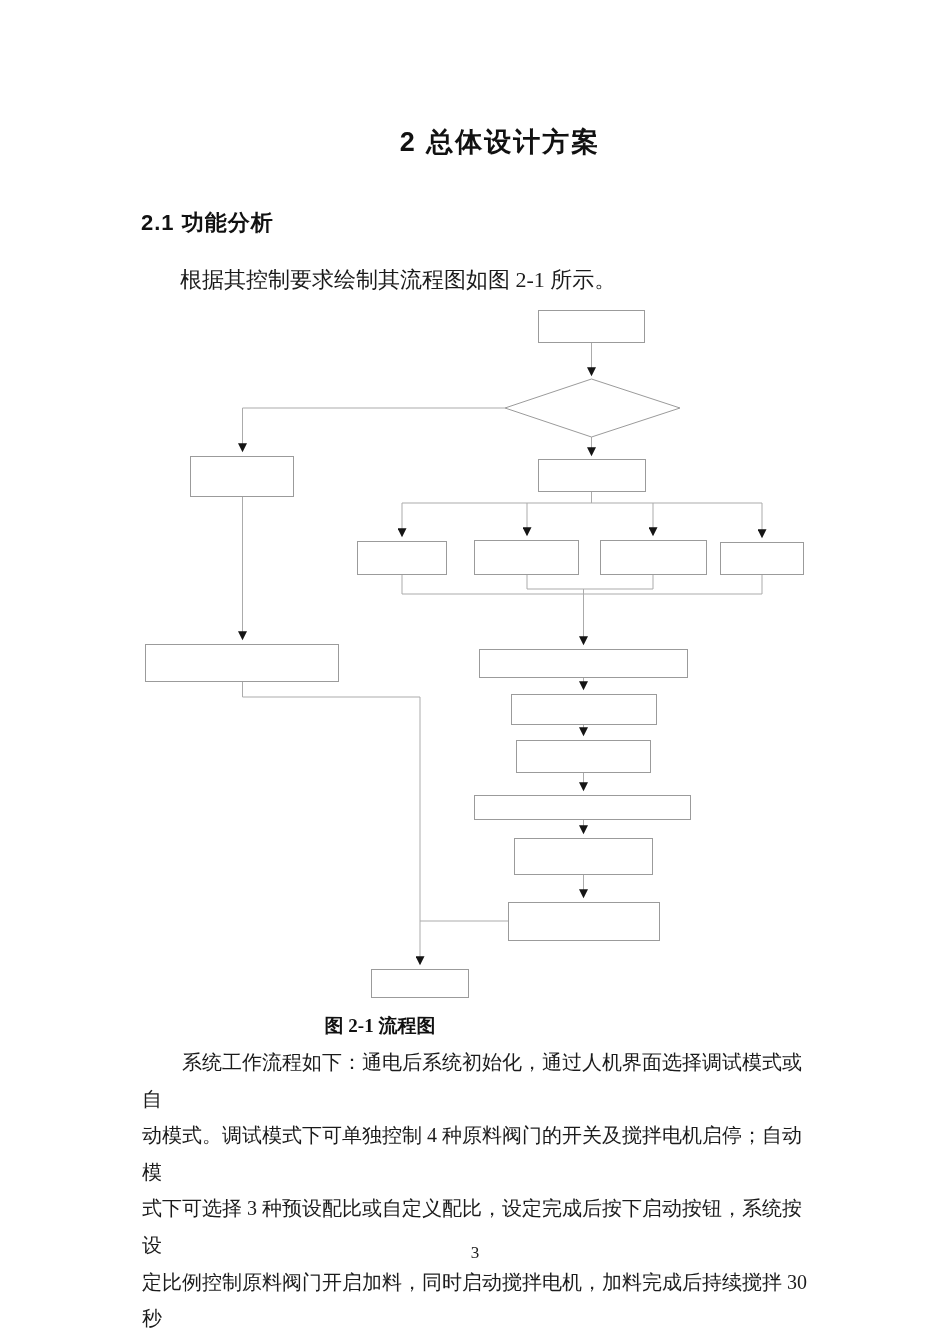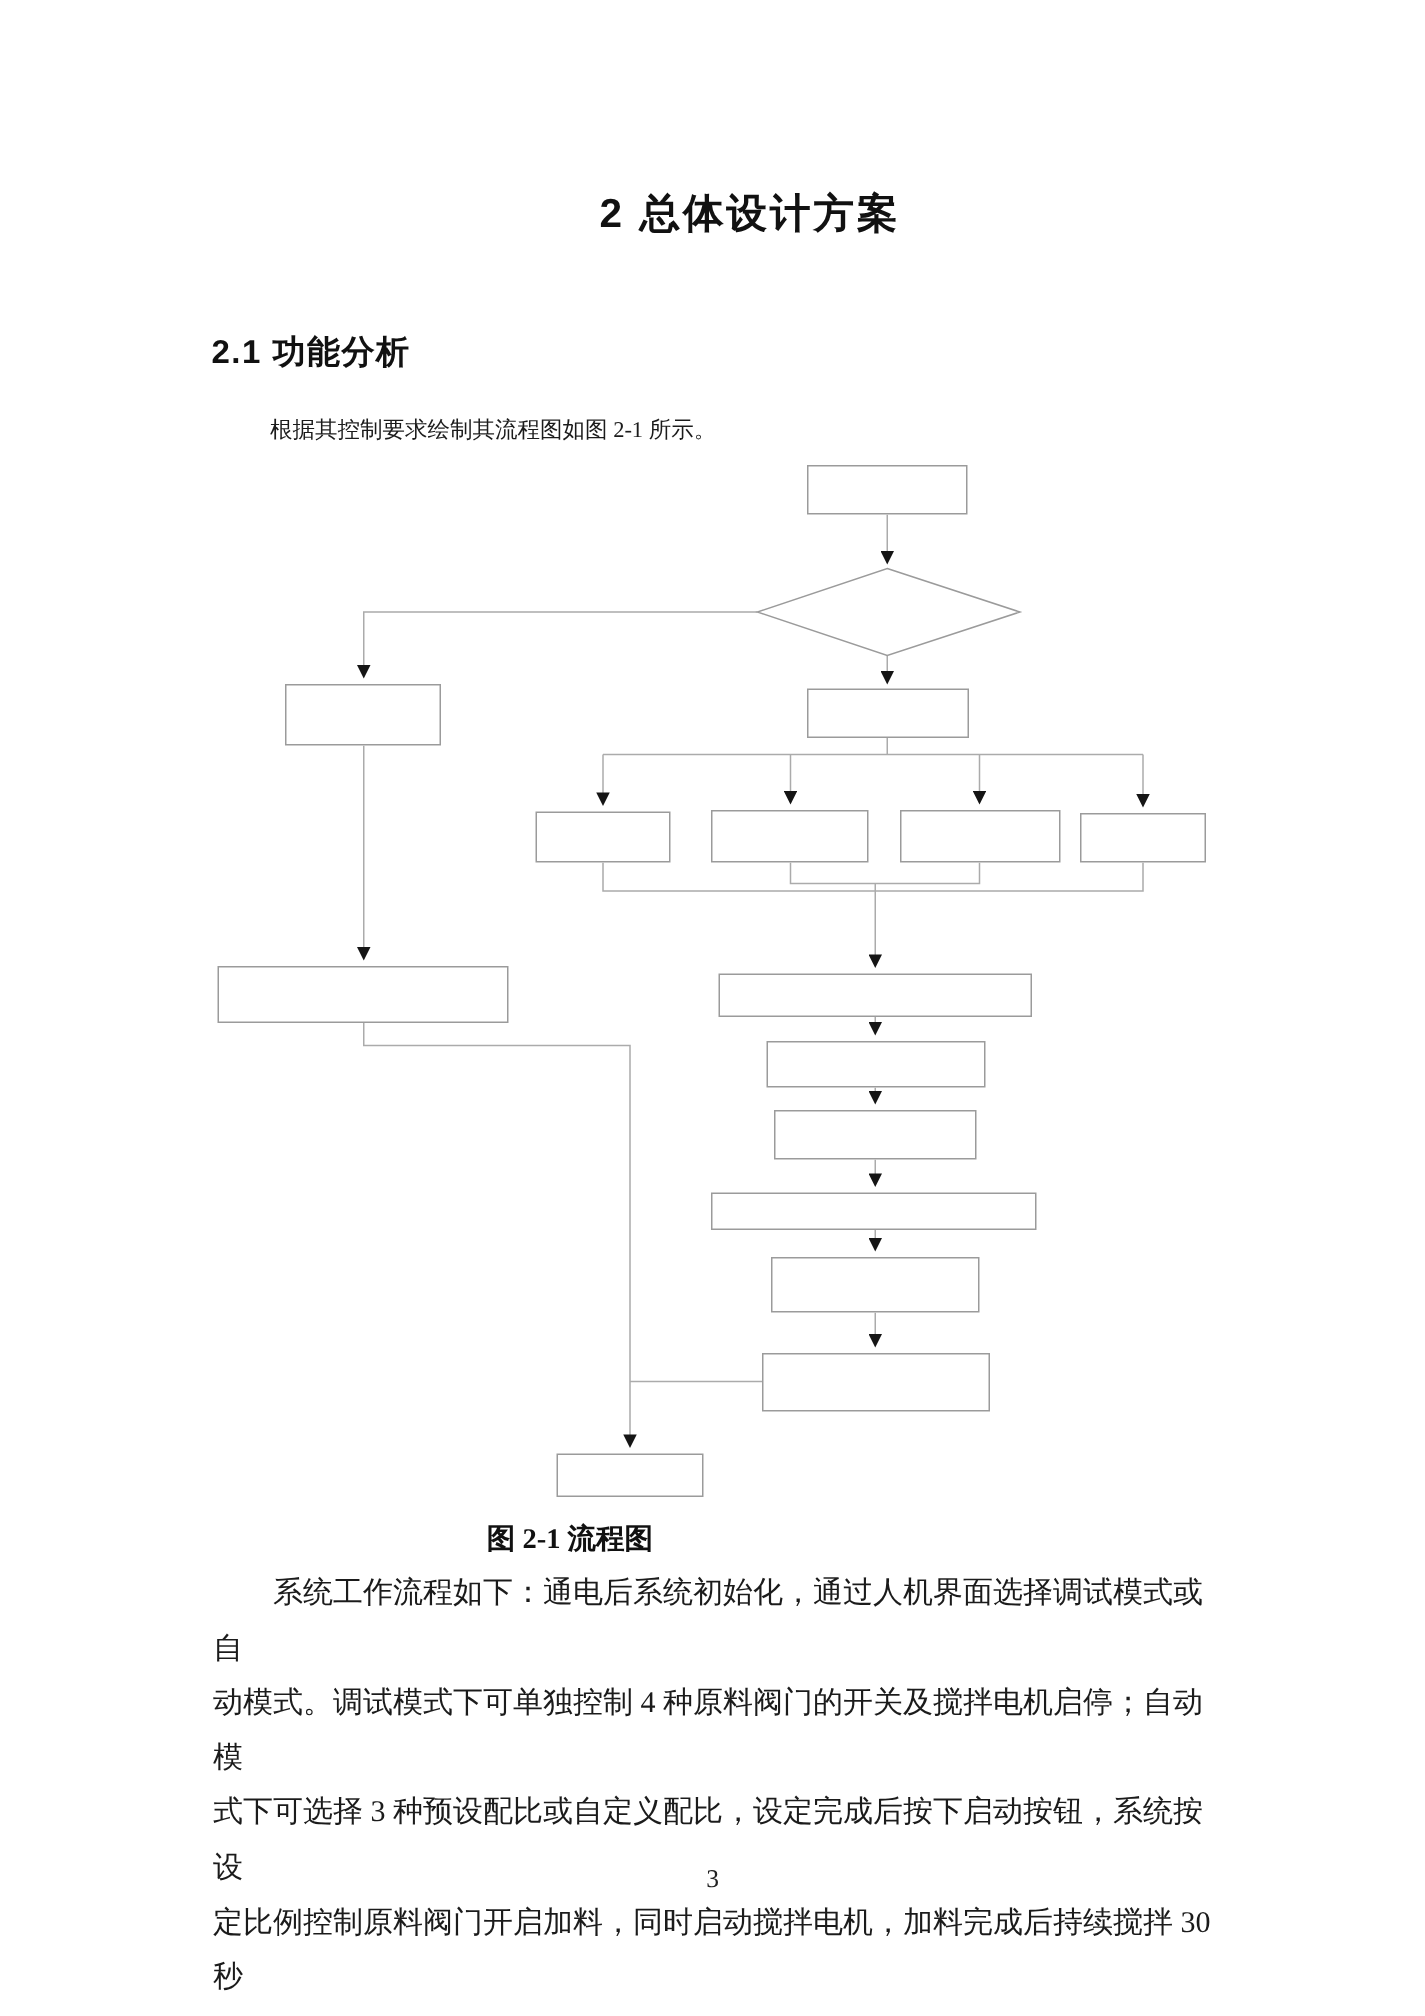--- a/index.html
+++ b/index.html
@@ -2,23 +2,23 @@
 <html><head>
 <meta charset="utf-8">
 <style>
   html,body{margin:0;padding:0;background:#fff;}
   body{width:950px;height:1344px;font-family:"Liberation Serif",serif;color:#1b1b1b;}
   .page{position:relative;width:950px;height:1344px;background:#fff;overflow:hidden;}
 
   .doc-title{position:absolute;left:0;top:124px;width:950px;padding-left:50px;box-sizing:border-box;
     text-align:center;font-family:"Liberation Sans",sans-serif;font-weight:bold;font-size:27px;
     letter-spacing:2px;color:#111;}
-  .section-heading{position:absolute;left:141px;top:220px;font-family:"Liberation Sans",sans-serif;
+  .section-heading{position:absolute;left:141px;top:208px;font-family:"Liberation Sans",sans-serif;
     font-weight:bold;font-size:22px;letter-spacing:1px;color:#111;}
-  .intro-par{position:absolute;left:142px;top:277px;width:680px;font-size:15px;text-indent:38px;color:#1b1b1b;}
+  .intro-par{position:absolute;left:142px;top:265px;width:680px;font-size:22px;text-indent:38px;color:#1b1b1b;}
 
   .flowchart{position:absolute;left:0;top:0;width:950px;height:1344px;}
   .flowchart svg{position:absolute;left:0;top:0;}
   .fnode{position:absolute;box-sizing:border-box;border:1px solid #9b9b9b;background:#fff;
     font-size:12px;color:#f7f7f7;display:flex;align-items:center;justify-content:center;}
 
   .fig-caption{position:absolute;left:0;top:1013px;width:760px;text-align:center;
     font-weight:bold;font-size:19px;color:#111;}
   .body-par{position:absolute;left:142px;top:1044px;width:672px;font-size:20px;line-height:36.6px;
     white-space:pre-line;text-indent:40px;color:#1b1b1b;}

